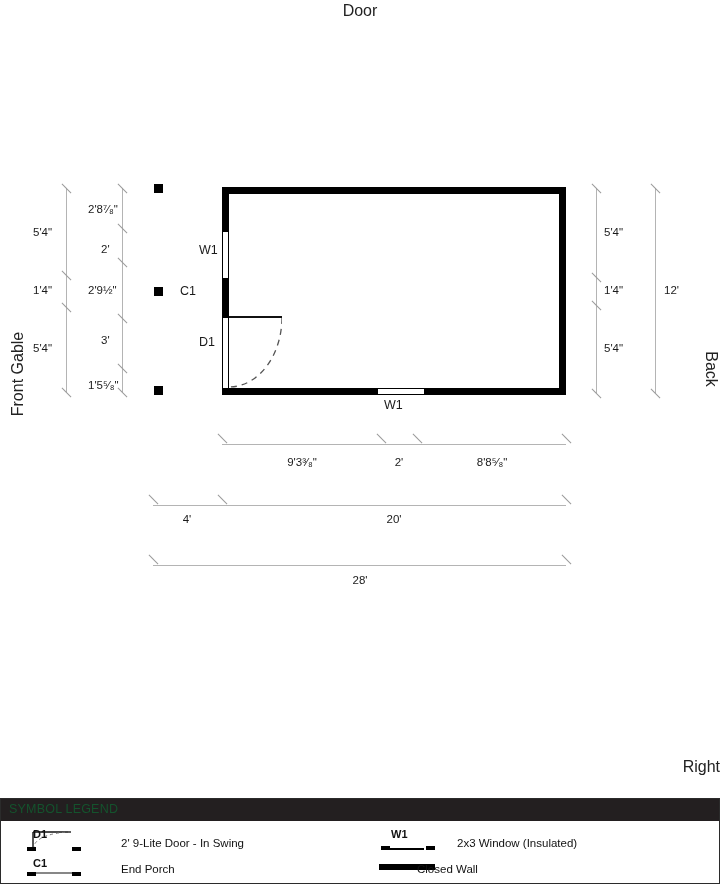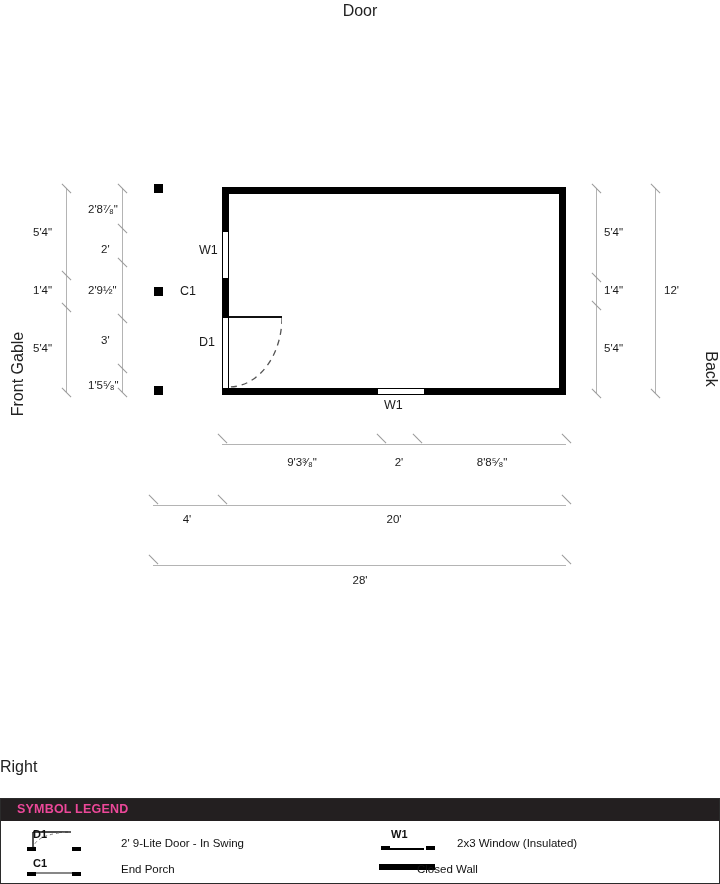--- a/index.html
+++ b/index.html
@@ -7,21 +7,21 @@
     width:720px;height:884px;position:relative;background:#ffffff;
     font-family:"Liberation Sans",sans-serif;color:#1a1a1a;
     -webkit-font-smoothing:antialiased;
   }
   .abs{position:absolute;}
   .lbl{font-size:15px;color:#222;white-space:nowrap;}
   .tag{font-size:12.5px;color:#1a1a1a;white-space:nowrap;}
 
   
   #lbl-left{left:0;right:0;top:2px;text-align:center;font-size:16px;}
-  #lbl-right{left:0;right:0;top:758px;text-align:left;font-size:16px;}
+  #lbl-right{left:0;right:0;top:758px;text-align:right;font-size:16px;}
   #lbl-front-gable{left:-32px;top:365px;width:100px;text-align:center;
      transform:rotate(-90deg);font-size:16px;}
   #lbl-back{left:661px;top:360px;width:100px;text-align:center;
      transform:rotate(90deg);font-size:16px;}
 
   
   .wall{background:#000;}
   #wall-top{left:222px;top:187px;width:344px;height:7px;}
   #wall-bottom{left:222px;top:388px;width:344px;height:7px;}
   #wall-left{left:222px;top:187px;width:7px;height:208px;}
@@ -58,21 +58,21 @@
   .dline-h{height:1px;background:#b4b4b4;}
   .tick{position:absolute;width:13px;height:1px;background:#9a9a9a;}
   .tick-v{transform:rotate(45deg);transform-origin:center;}
   .tick-h{transform:rotate(45deg);transform-origin:center;}
   .dim-v-txt{position:absolute;font-size:11.5px;color:#1a1a1a;white-space:nowrap;}
   .dim-h-txt{position:absolute;font-size:11.5px;color:#1a1a1a;white-space:nowrap;text-align:center;}
 
   
   #legend{left:0;top:798px;width:720px;height:86px;border:1px solid #2b2b2b;box-sizing:border-box;background:#fff;}
   #legend-bar{position:absolute;left:0;top:0;width:718px;height:22px;background:#231f20;}
-  #legend-title{position:absolute;left:16px;top:3px;color:#ec4899;font-size:12.5px;font-weight:bold;letter-spacing:.2px;}
+  #legend-title{position:absolute;left:8px;top:3px;color:#14532d;font-size:12.5px;font-weight:normal;letter-spacing:.2px;}
   .leg-row{position:absolute;font-size:11.5px;color:#111;}
   .leg-name{position:absolute;font-size:11px;color:#111;}
   .leg-sym{position:absolute;}
   .jamb{position:absolute;width:9px;height:4px;background:#000;}
   .leg-wallbar{position:absolute;width:56px;height:6px;background:#000;}
   .leg-winline{position:absolute;width:36px;height:2px;background:#000;}
 </style>
 </head>
 <body>
 

